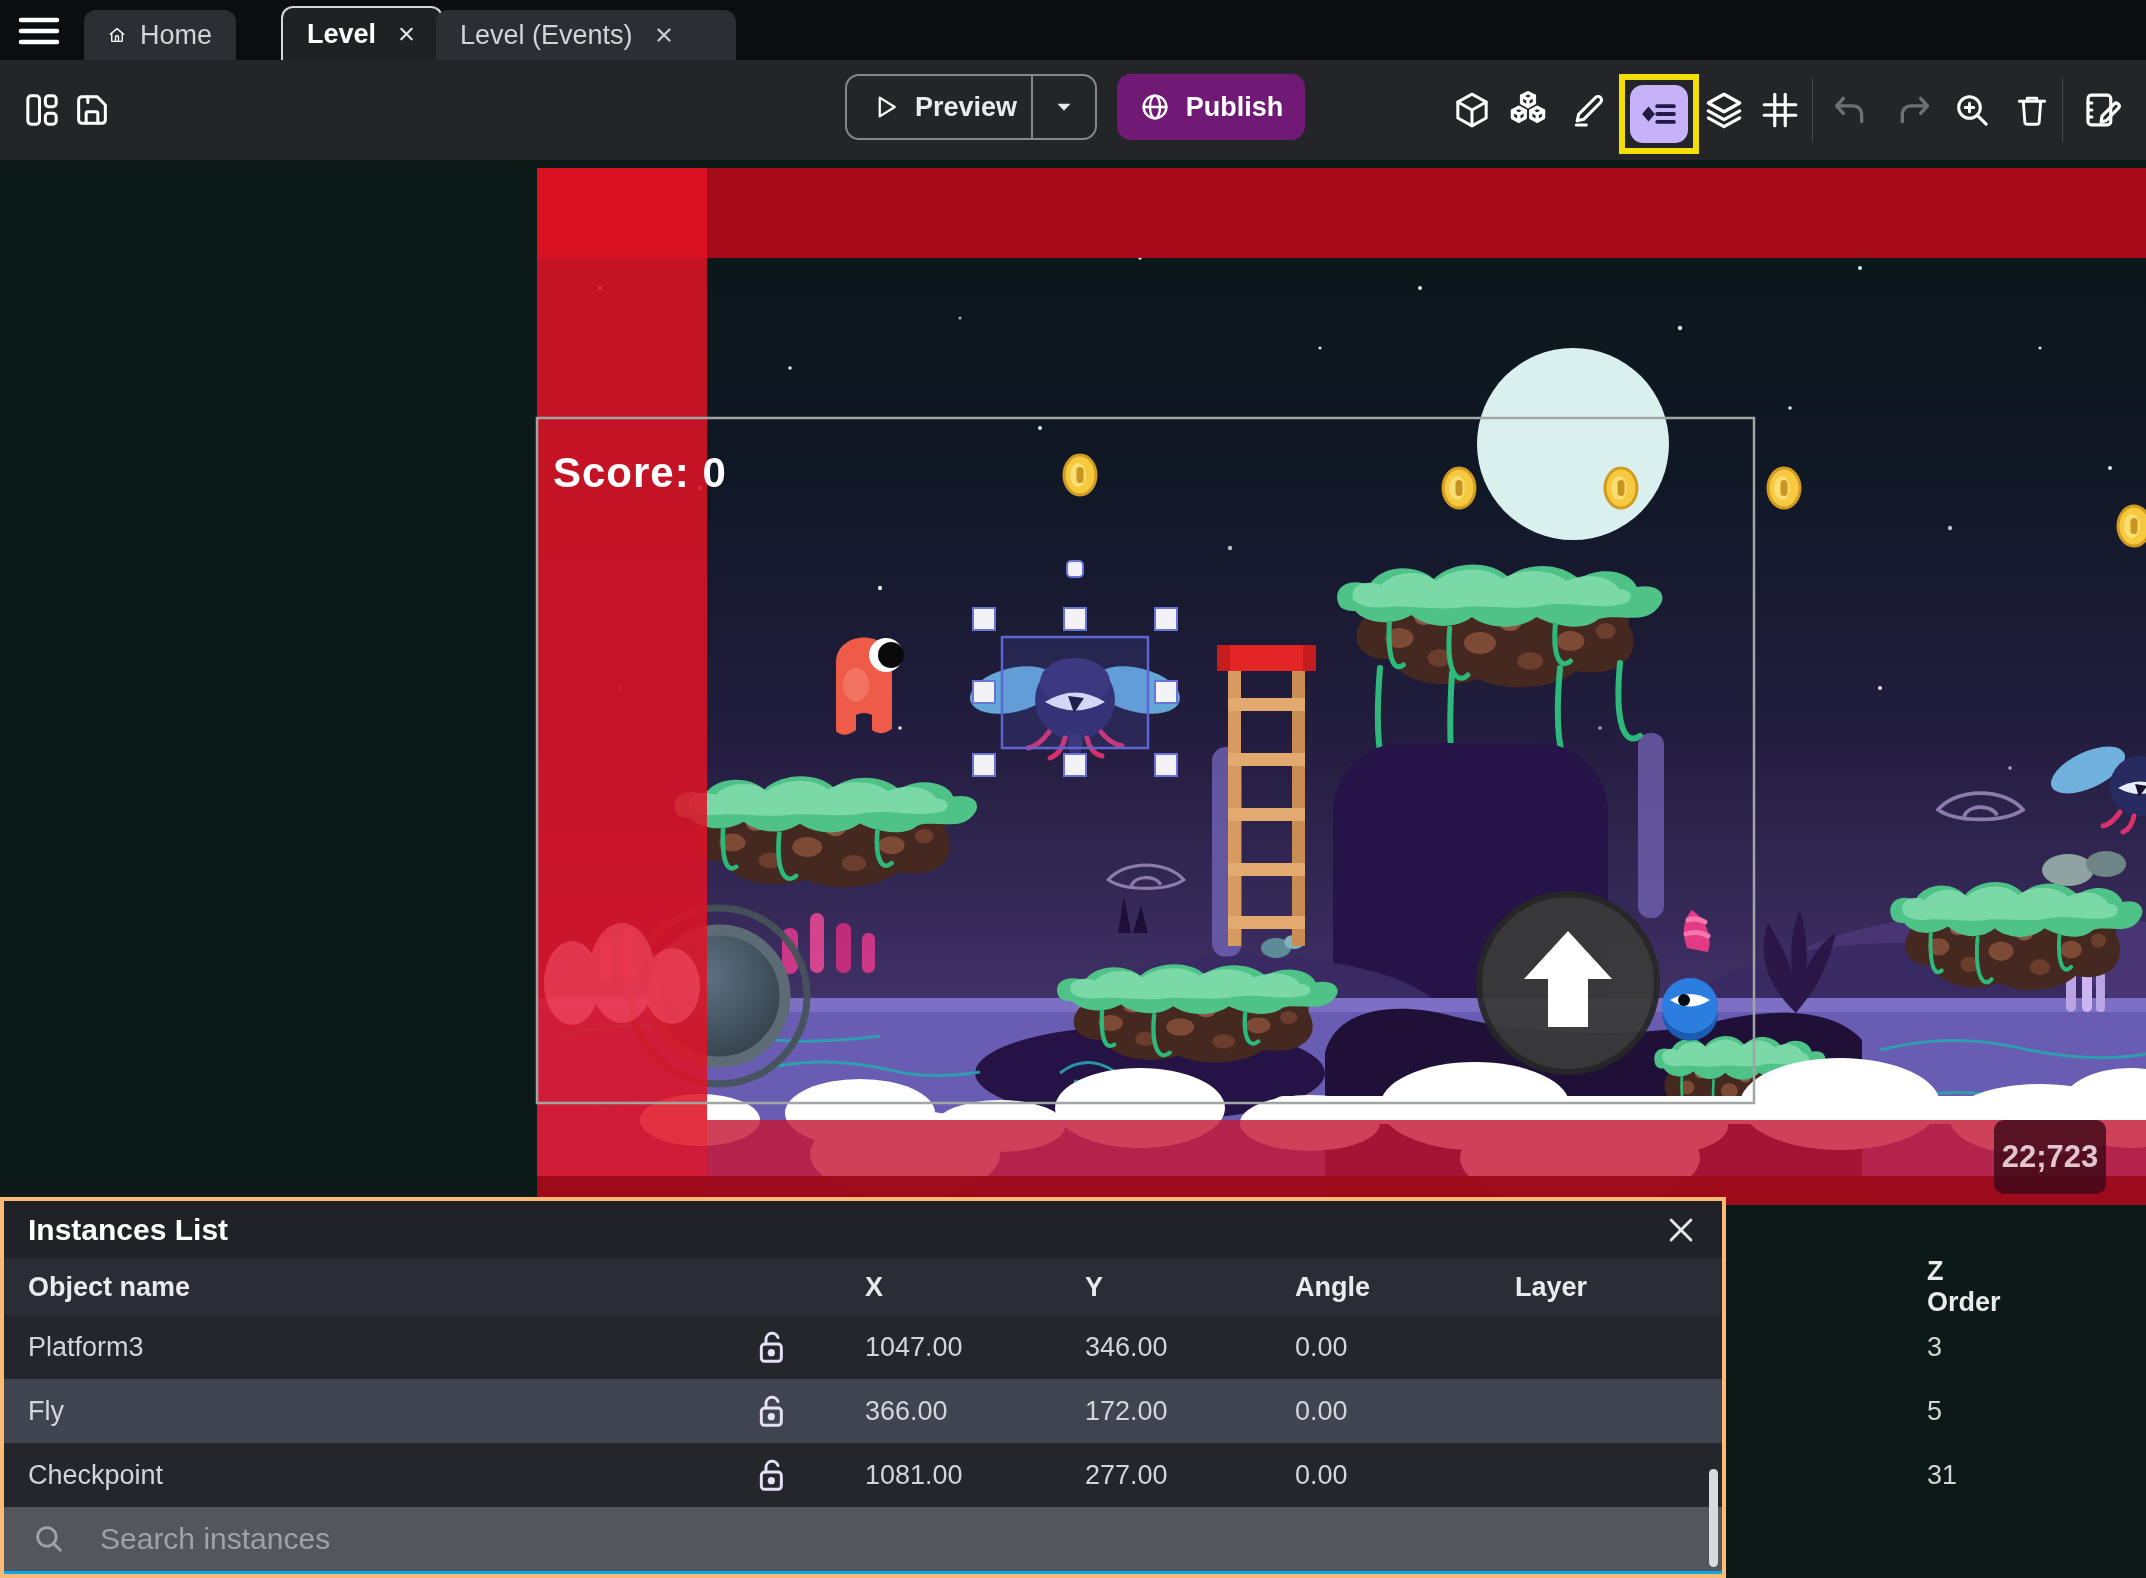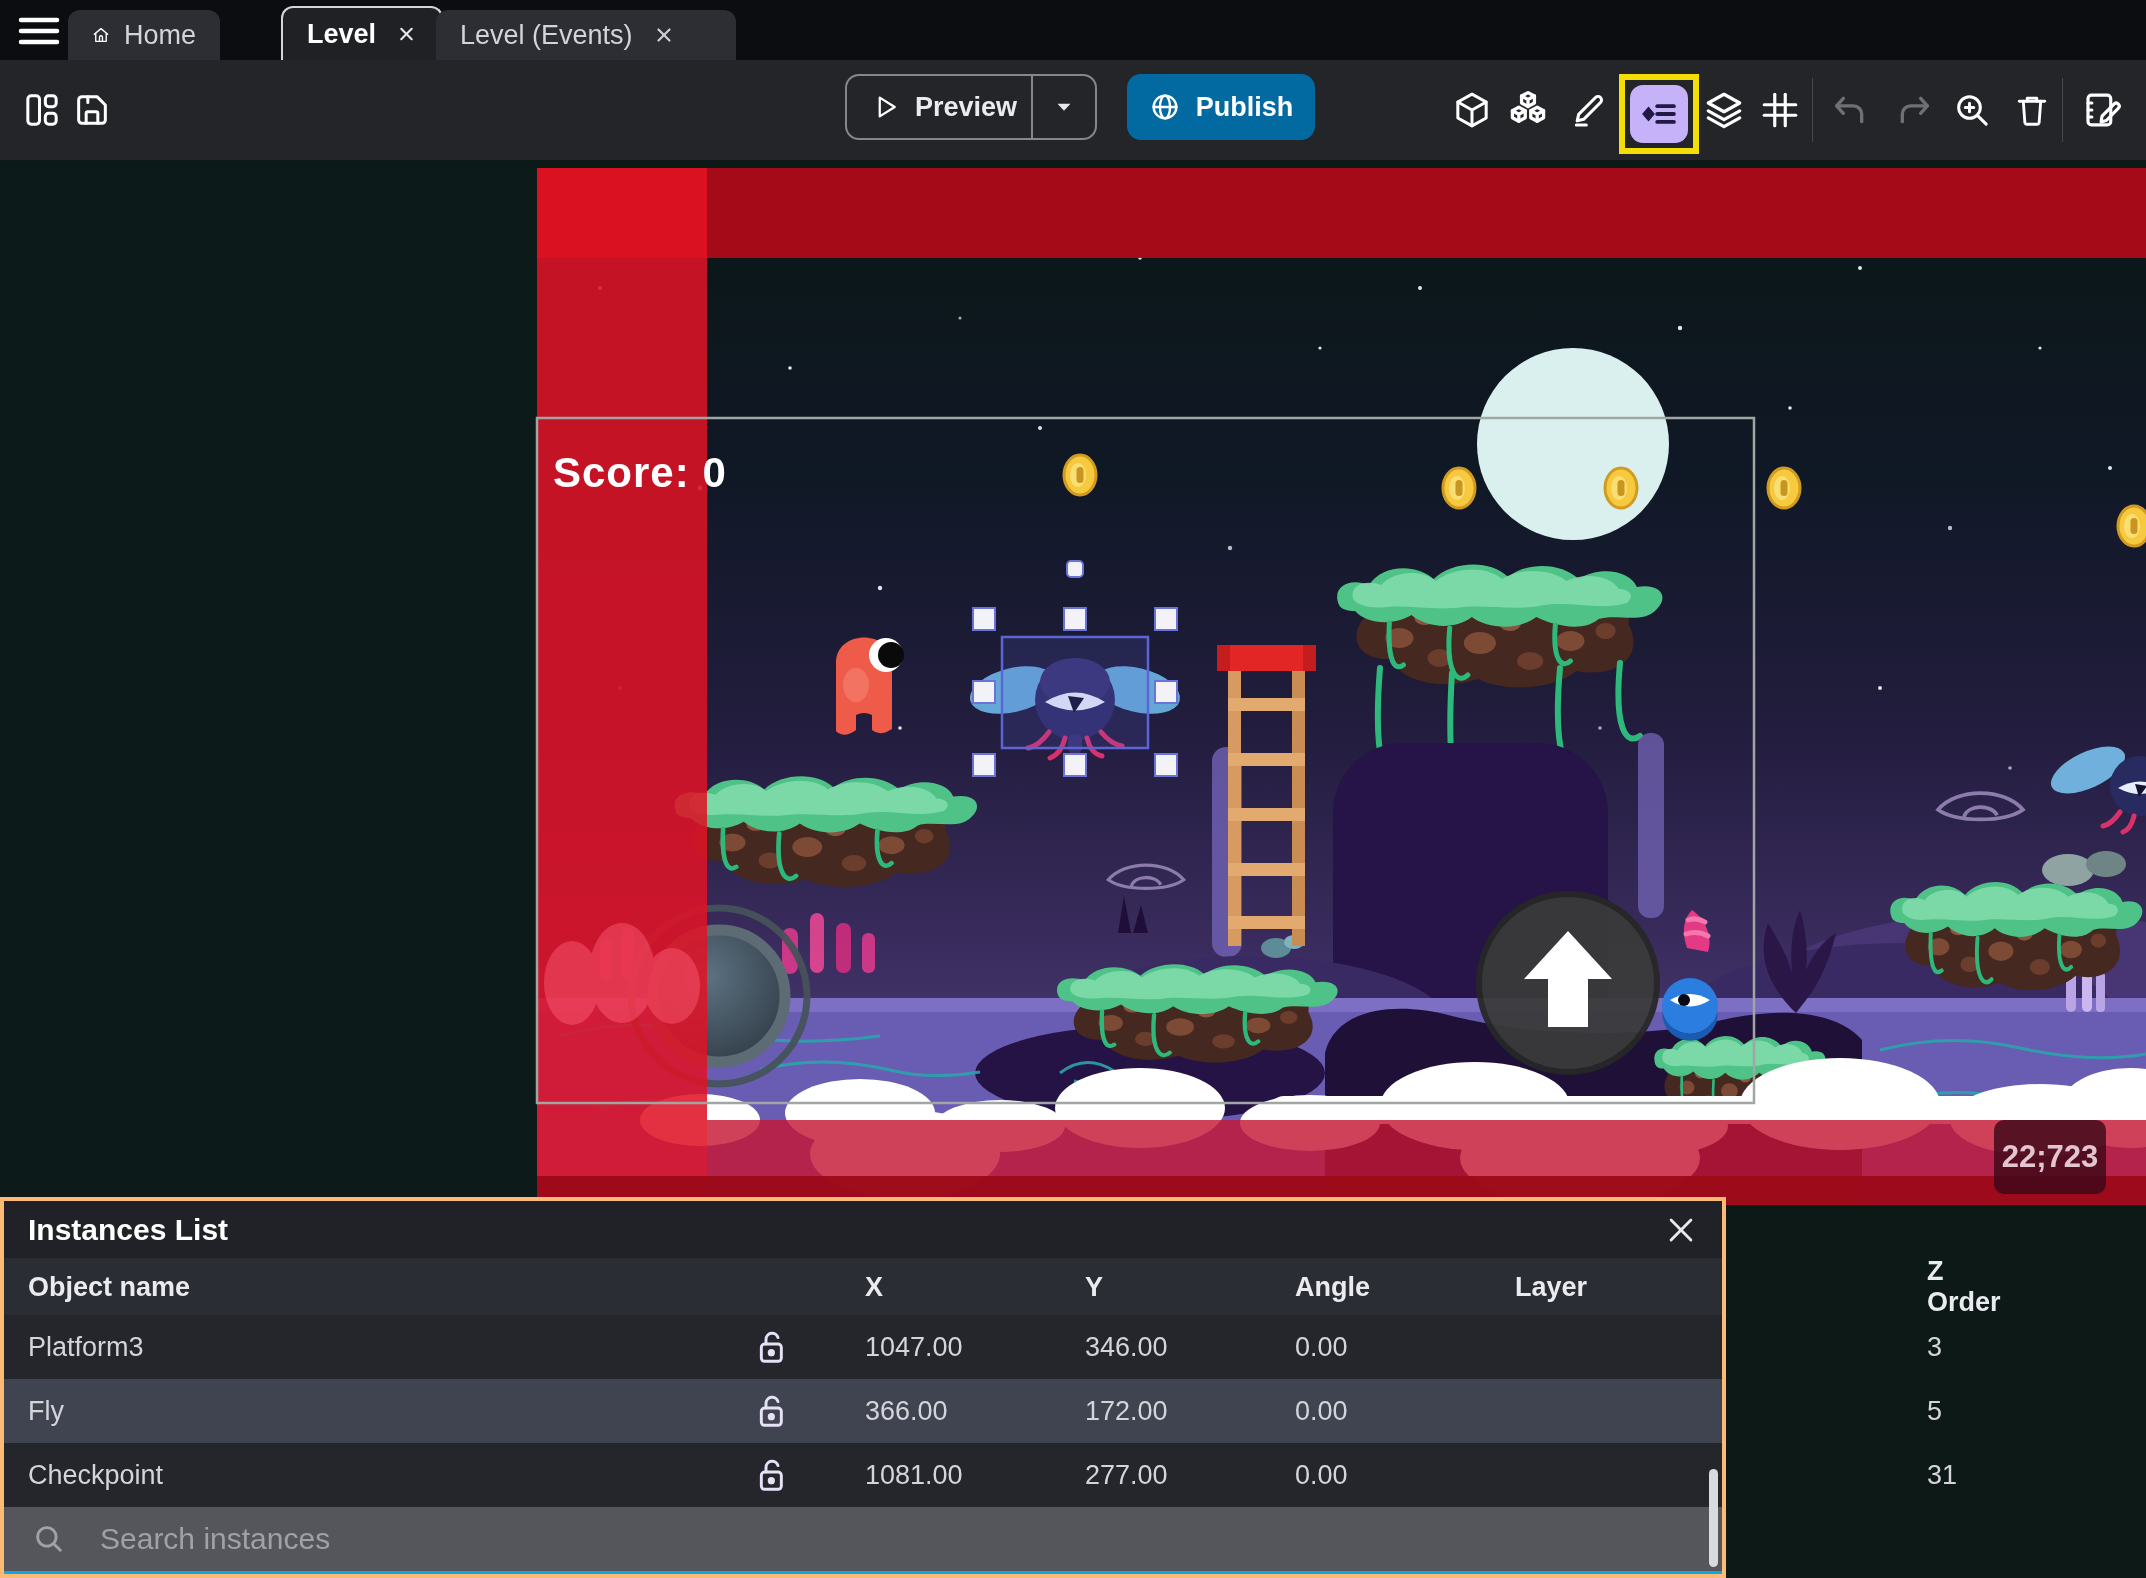--- a/index.html
+++ b/index.html
@@ -73,21 +73,21 @@
 <div id="app">
 
   <div class="topbar">
     <svg class="hamburger" viewBox="0 0 42 30">
       <g stroke="#fff" stroke-width="4.5" stroke-linecap="round">
         <line x1="3" y1="4" x2="39" y2="4"></line>
           <line x1="3" y1="15" x2="39" y2="15"></line>
           <line x1="3" y1="26" x2="39" y2="26"></line>
       </g>
     </svg>
-    <div class="tab" style="left:68px;width:152px;justify-content:flex-end;">
+    <div class="tab" style="left:84px;width:152px;justify-content:flex-end;">
       <svg width="28" height="28" viewBox="0 0 24 24">
         <g class="wicon" stroke="#d3d4d8">
             <path d="M3,11 L12,3.5 L21,11"></path>
             <path d="M5,9.8 V20.5 H19 V9.8"></path>
             <path d="M10,20.5 V15 a2,2 0 0 1 4,0 V20.5"></path>
           </g>
       </svg>
       <span>Home</span>
     </div>
     <div class="tab active" style="left:269px;width:162px;margin-left:12px;">
@@ -136,21 +136,21 @@
       </svg>
       <span class="plabel">Preview</span>
       <div class="pdivider"></div>
       <div class="pcaret">
         <svg width="26" height="26" viewBox="0 0 24 24">
           <path d="M6,9 L12,15.5 L18,9 Z" fill="#e8e8ec"></path>
         </svg>
       </div>
     </div>
 
-    <div class="publish-btn" style="background:#0369a1;margin-left:10px;">
+    <div class="publish-btn" style="background:#701a75;">
       <svg width="32" height="32" viewBox="0 0 24 24">
         <g class="wicon" stroke-width="2">
             <circle cx="12" cy="12" r="8.5"></circle>
             <ellipse cx="12" cy="12" rx="3.8" ry="8.5"></ellipse>
             <line x1="3.5" y1="12" x2="20.5" y2="12"></line>
           </g>
       </svg>
       <span>Publish</span>
     </div>
 

